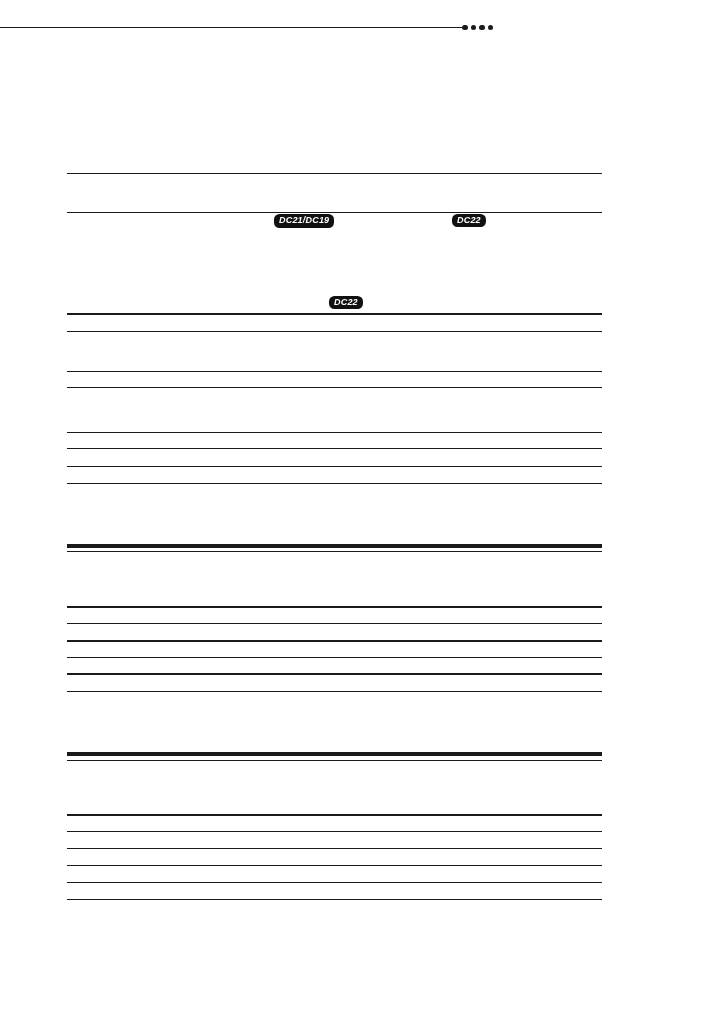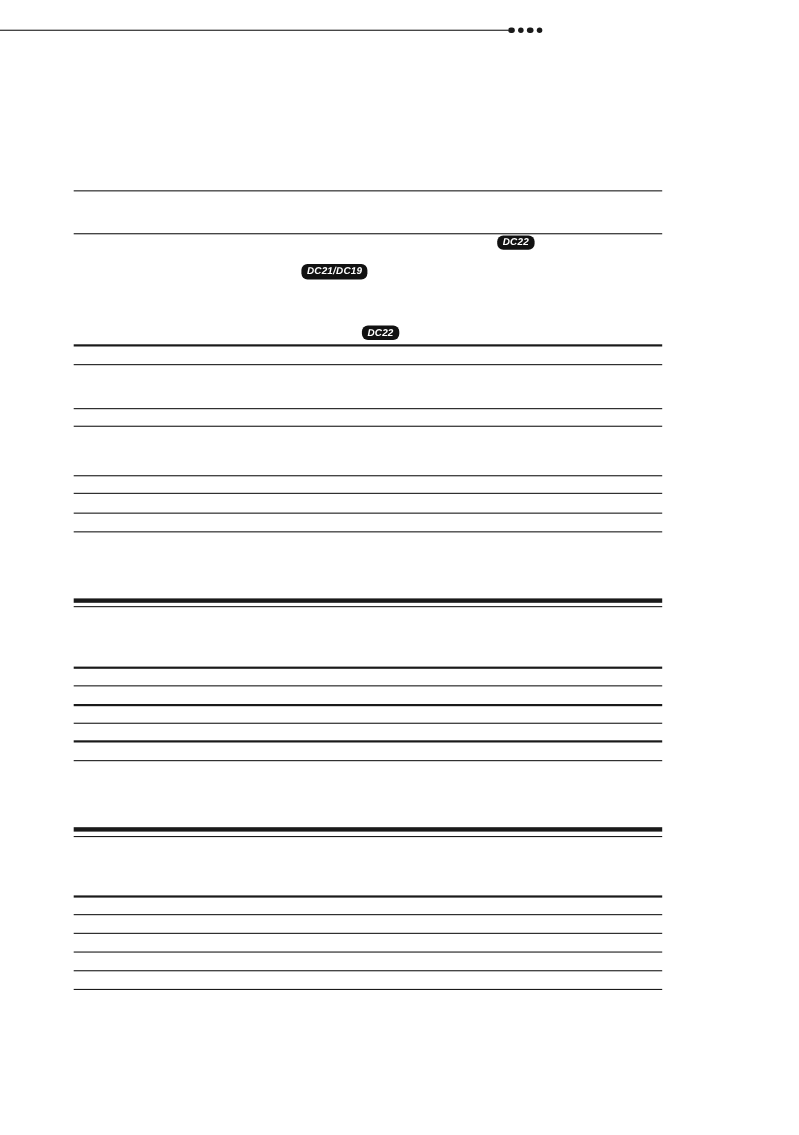--- a/index.html
+++ b/index.html
@@ -74,21 +74,21 @@
     font-style: italic;
     font-weight: bold;
     font-size: 9px;
     line-height: 1;
     padding: 2px 5px 2.5px;
     border-radius: 5.5px;
     letter-spacing: 0.2px;
     white-space: nowrap;
   }
   .badge-dc22-a { left: 452px; top: 213.5px; }
-  .badge-dc21-dc19 { left: 274px; top: 240px; }
+  .badge-dc21-dc19 { left: 274px; top: 214px; }
   .badge-dc22-b { left: 329px; top: 295.5px; }
 </style>
 </head>
 <body>
 
 <div id="page">
 
   <div class="header-rule"></div>
   <div class="header-dots">
       <span class="dot"></span>

